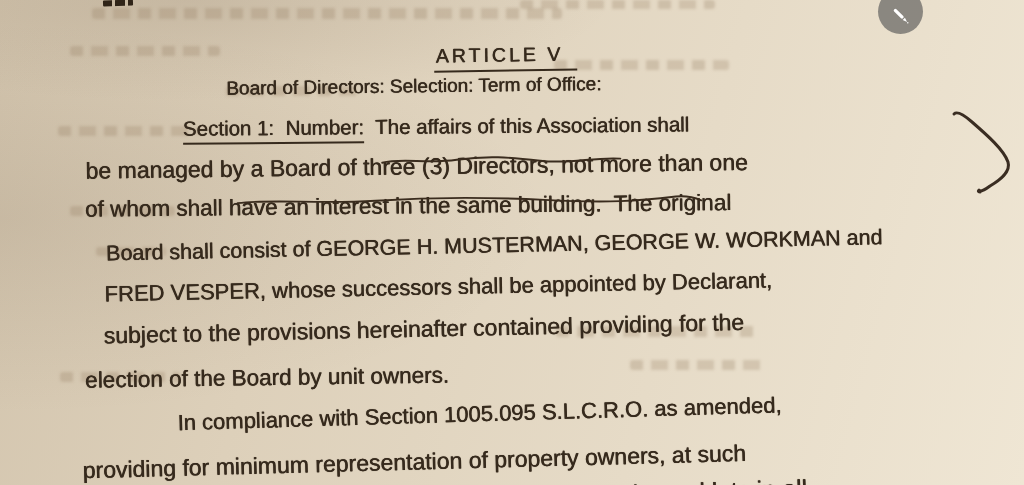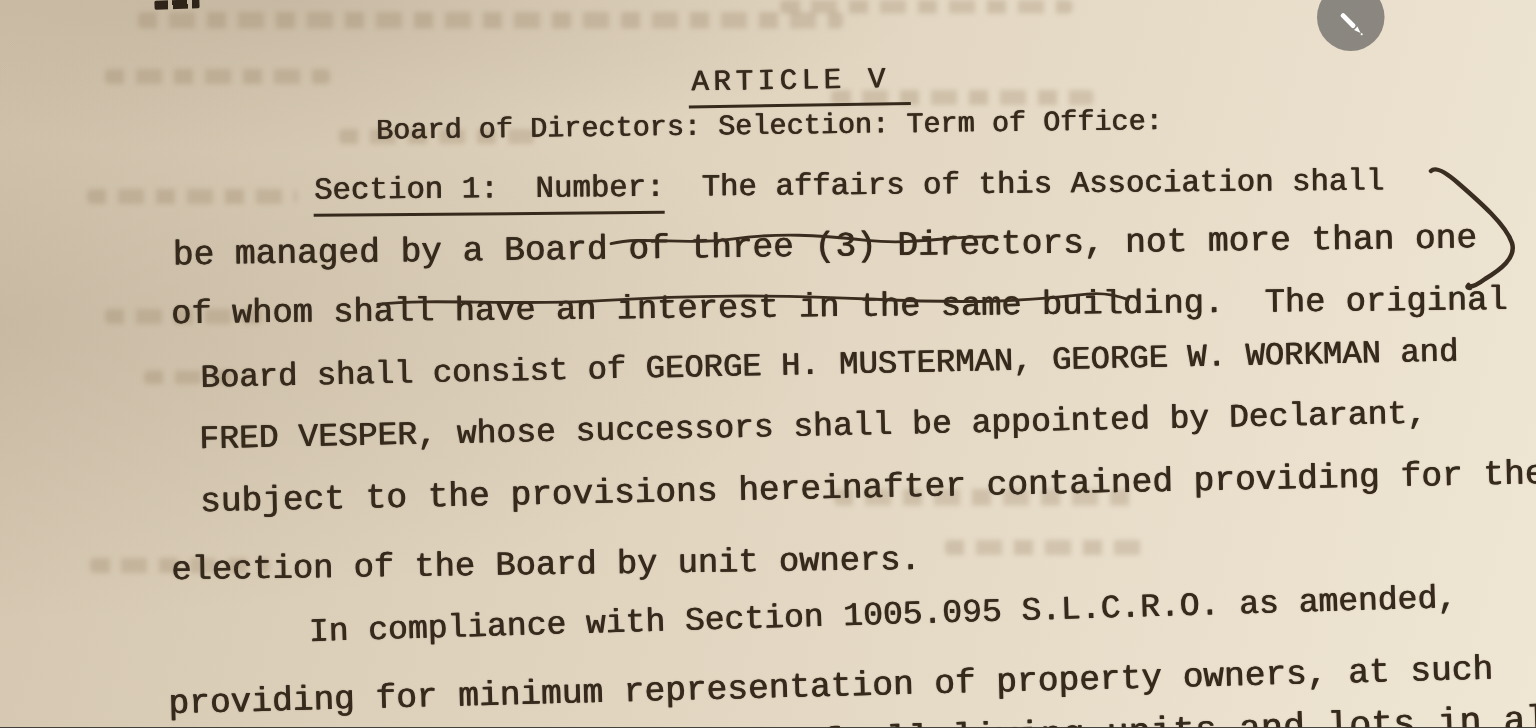--- a/index.html
+++ b/index.html
@@ -2,21 +2,21 @@
 <html><head>
 <meta charset="utf-8">
 <style>
   html,body{margin:0;padding:0;background:#111;}
   .photo{
     position:relative;width:1024px;height:485px;overflow:hidden;
     background:
       radial-gradient(60% 30% at 18% 0%, rgba(96,76,56,.14), transparent 70%),
       radial-gradient(120% 90% at 0% 45%, rgba(90,70,50,.10), transparent 45%),
       linear-gradient(105deg, #d2c4ad 0%, #ddd0ba 30%, #e6dbc7 65%, #efe6d4 100%);
-    font-family:Liberation Mono, monospace;
+    font-family:Liberation Sans, sans-serif;
     color:#362a1d;
   }
   .line{
     position:absolute;white-space:pre;line-height:1;
     transform-origin:0 50%;
     text-shadow:0.5px 0 currentColor, 0 0 1px rgba(54,42,29,.45);
   }
   .seg{display:inline;}
   .u-typed{border-bottom:2px solid #362a1d;padding-bottom:3px;}
   .title-u{border-bottom:2px solid #362a1d;padding:0 14px 4px 2px;letter-spacing:3px;}

